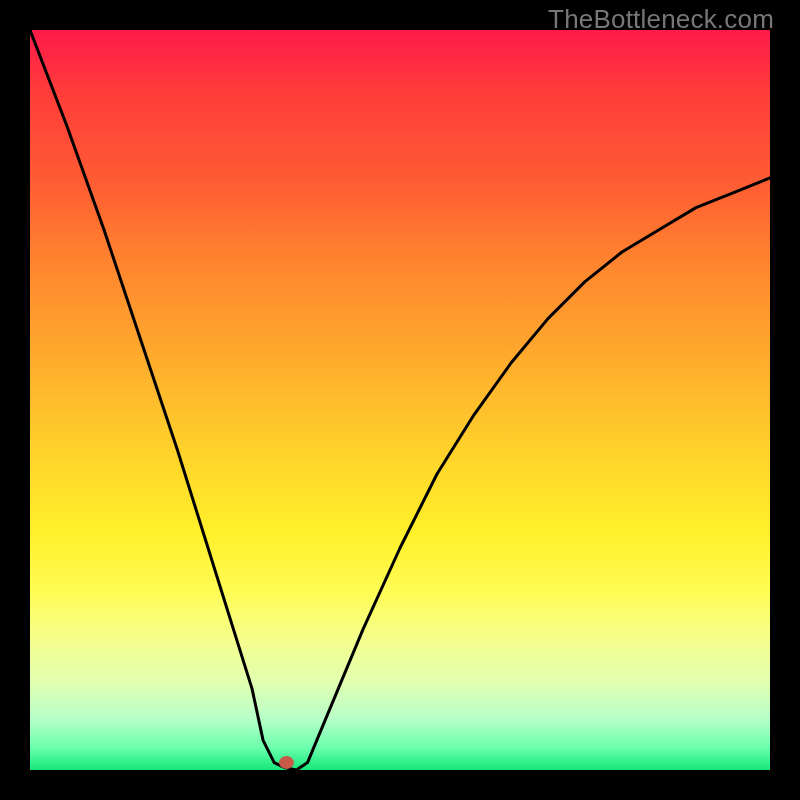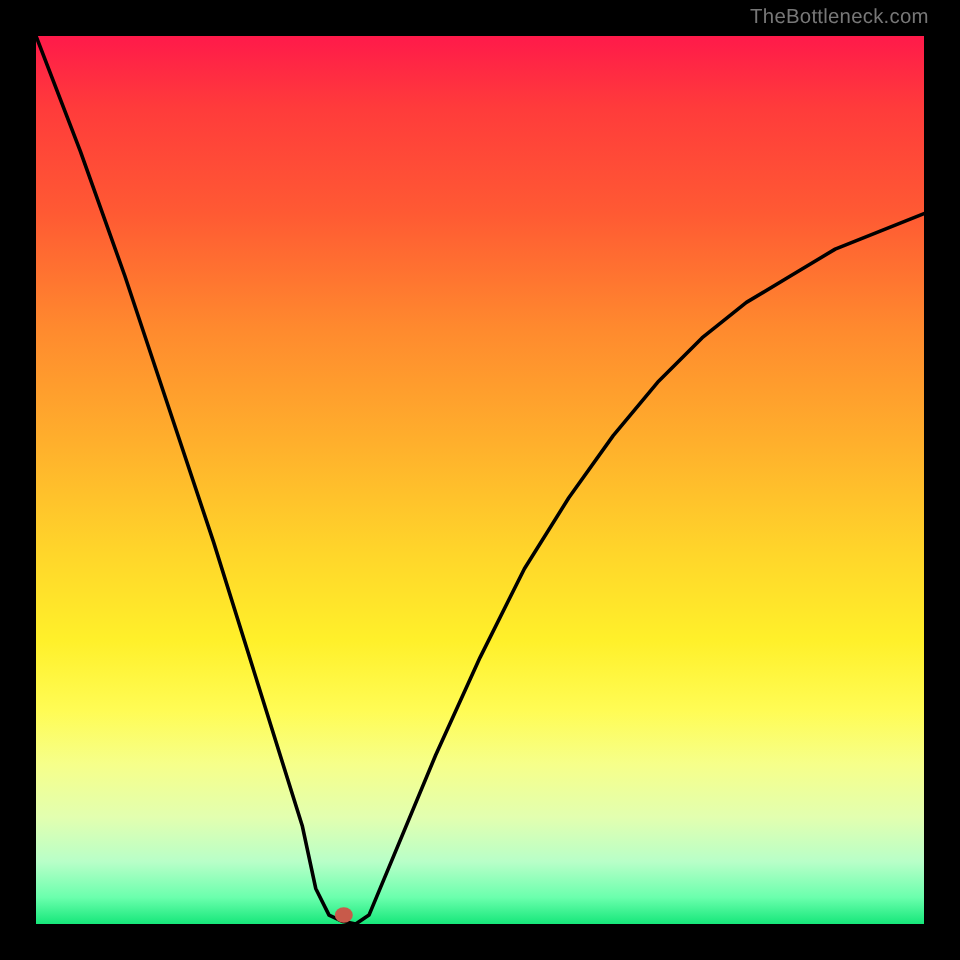--- a/index.html
+++ b/index.html
@@ -15,21 +15,21 @@
     width: 800px;
     height: 800px;
     background: #000;
     position: relative;
   }
   .watermark {
     position: absolute;
     top: 4px;
     right: 26px;
     color: #777;
-    font-size: 17px;
+    font-size: 26px;
     font-weight: 500;
     letter-spacing: 0.2px;
     z-index: 5;
   }
   .plot-area {
     position: absolute;
     left: 30px;
     top: 30px;
     width: 740px;
     height: 740px;

